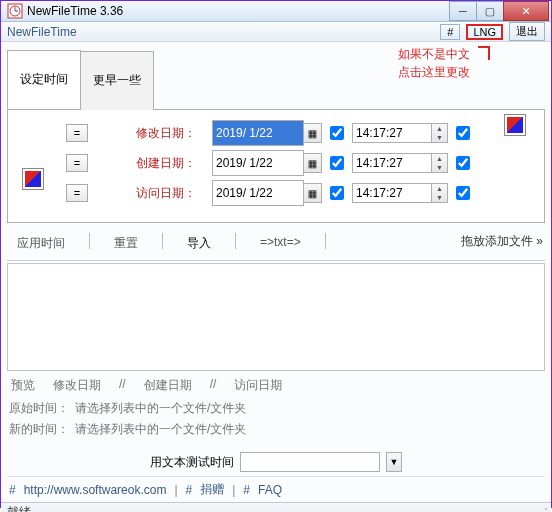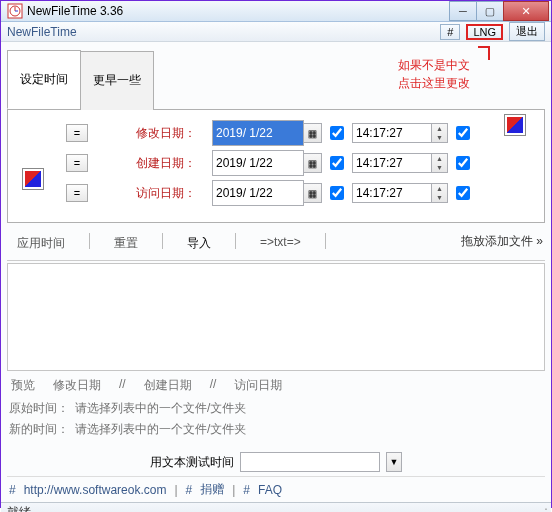--- a/index.html
+++ b/index.html
@@ -9,21 +9,21 @@
 .titlebar .ticon{width:16px;height:16px;margin-right:4px;display:inline-block}
 .titlebar .ttext{flex:1;color:#000}
 .winbtns{display:flex;height:20px;margin-right:2px}
 .winbtn{width:28px;height:20px;border:1px solid #8aa9c9;background:linear-gradient(#eaf2fb,#cddff1);display:flex;align-items:center;justify-content:center;margin-left:-1px;font-size:11px;color:#333}
 .winbtn.close{width:46px;background:linear-gradient(#e48e8e,#c94a4a);color:#fff;border-color:#a33}
 .menubar{height:24px;background:linear-gradient(#fafcfe,#e8eef5);display:flex;align-items:center;padding:0 6px;border-bottom:1px solid #d0d8e0}
 .menubar .left{flex:1;color:#3a5a8a}
 .menubar .right{display:flex;align-items:center;gap:6px}
 .menubar .btn{border:1px solid #9ab3cc;background:linear-gradient(#f7fbff,#e2ecf6);padding:1px 6px;font-size:11px}
 .menubar .btn.hl{border:2px solid #d22;padding:0 5px}
-.hint{position:absolute;color:#d22;font-size:13px;left:398px;top:56px;line-height:18px;text-align:center;pointer-events:none}
+.hint{position:absolute;color:#d22;font-size:13px;left:398px;top:45px;line-height:18px;text-align:center;pointer-events:none}
 .hint-line{position:absolute;left:478px;top:46px;width:12px;height:14px;border-right:2px solid #d22;border-top:2px solid #d22;pointer-events:none}
 .client{flex:1;display:flex;flex-direction:column;padding:4px 6px 0 6px;background:#fbfcfd}
 .tabs{display:flex;border-bottom:1px solid #b0b0b0;margin-top:4px}
 .tab{padding:20px 12px;border:1px solid #b0b0b0;border-bottom:none;background:#f2f2f2;margin-right:-1px;position:relative;top:1px}
 .tab.active{background:#fff;top:0;border-bottom:1px solid #fff}
 .panel{border:1px solid #b0b0b0;border-top:none;background:#fff;padding:12px 10px 10px 10px}
 .row{display:flex;align-items:center;margin-bottom:8px;height:22px}
 .row .eq{width:22px;height:18px;border:1px solid #a9a9a9;background:linear-gradient(#fdfdfd,#e8e8e8);text-align:center;line-height:16px;margin-right:4px;font-size:11px}
 .row .spacer{flex:0 0 30px}
 .row .lbl{width:90px;text-align:right;padding-right:16px;color:#b91c1c}

